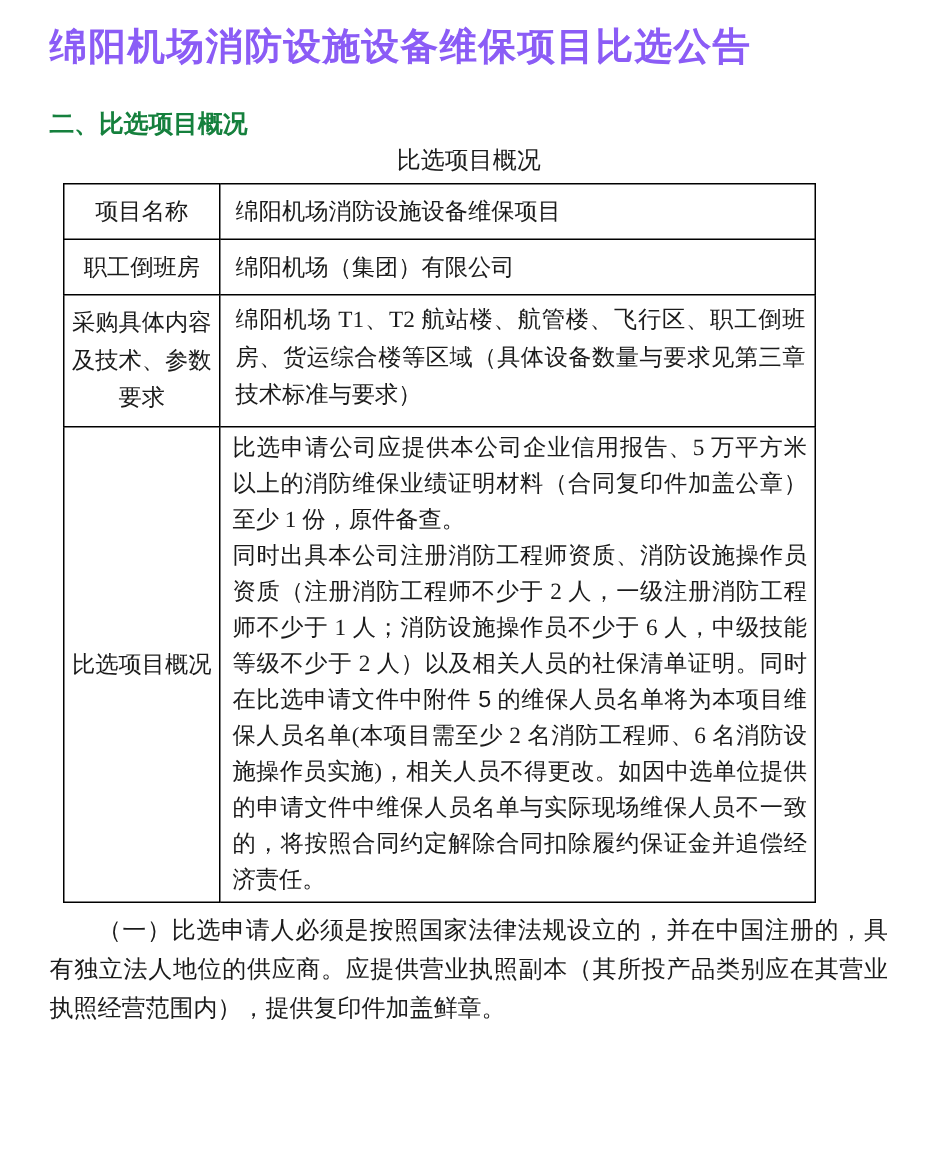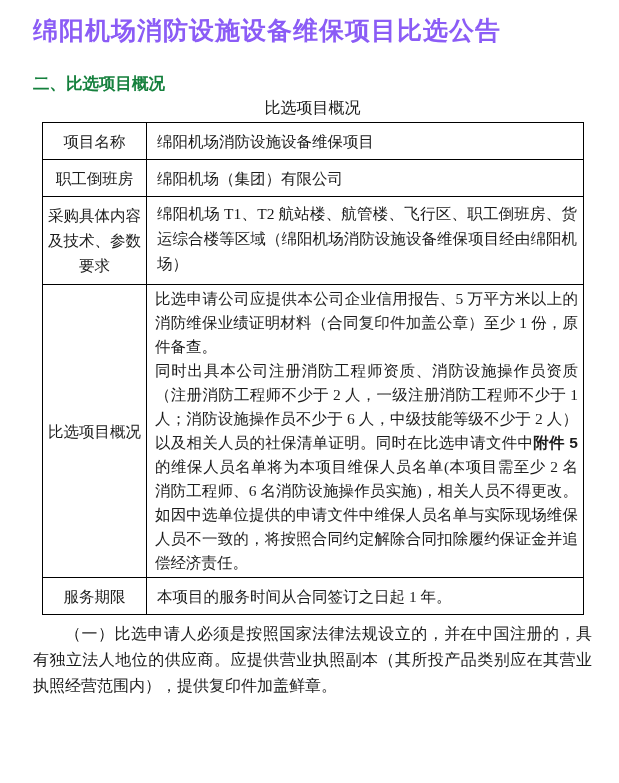--- a/index.html
+++ b/index.html
@@ -41,21 +41,21 @@
   .table-caption {
     font-size: 16px;
     text-align: center;
     margin: 1px 0 3px 0;
     line-height: 22px;
   }
 
   table.overview {
     border-collapse: collapse;
     margin-left: 9px;
-    width: 542px;
+    width: 502px;
     table-layout: fixed;
   }
   table.overview td {
     border: 1.4px solid #000;
     font-size: 15.5px;
     vertical-align: middle;
   }
   td.cell-label {
     width: 97px;
     text-align: center;
@@ -65,21 +65,21 @@
   td.cell-value {
     padding: 3px 6px 3px 10px;
     line-height: 25px;
     text-align: justify;
   }
   tr.row-tall td.cell-value { vertical-align: top; padding-top: 4px; }
   tr.row-tall td { height: 80px; font-family: Liberation Serif, serif; }
   tr.row-oneline td { height: 30px; }
   td.cell-qual { line-height: 24px; font-size: 15px; padding: 2px 5px 2px 8px; }
   td.cell-qual p { margin: 0; text-align: justify; }
-  .bold-inline { font-weight: bold; font-family: "Liberation Sans", "DejaVu Sans", sans-serif; }
+  .bold-inline { font-weight: normal; font-family: "Liberation Sans", "DejaVu Sans", sans-serif; }
 
   .sec3-block { margin-top: 6px; }
 </style>
 </head>
 <body>
 
 <div class="page">
 
   <h1 class="doc-title">绵阳机场消防设施设备维保项目比选公告</h1>
 
@@ -93,32 +93,28 @@
       <tr class="row-oneline">
         <td class="cell-label">项目名称</td>
         <td class="cell-value">绵阳机场消防设施设备维保项目</td>
       </tr>
       <tr class="row-oneline">
         <td class="cell-label">职工倒班房</td>
         <td class="cell-value">绵阳机场（集团）有限公司</td>
       </tr>
       <tr class="row-tall">
         <td class="cell-label">采购具体内容及技术、参数要求</td>
-        <td class="cell-value">绵阳机场 T1、T2 航站楼、航管楼、飞行区、职工倒班房、货运综合楼等区域（绵阳机场消防设施设备维保项目经由绵阳机场）</td>
+        <td class="cell-value">绵阳机场 T1、T2 航站楼、航管楼、飞行区、职工倒班房、货运综合楼等区域（具体设备数量与要求见第三章技术标准与要求）</td>
       </tr>
       <tr>
         <td class="cell-label">比选项目概况</td>
         <td class="cell-value cell-qual">
           <p>比选申请公司应提供本公司企业信用报告、5 万平方米以上的消防维保业绩证明材料（合同复印件加盖公章）至少 1 份，原件备查。</p>
           <p><span>同时出具本公司注册消防工程师资质、消防设施操作员资质（注册消防工程师不少于 2 人，一级注册消防工程师不少于 1 人；消防设施操作员不少于 6 人，中级技能等级不少于 2 人）以及相关人员的社保清单证明。同时在比选申请文件中</span><span class="bold-inline">附件 5</span><span> 的维保人员名单将为本项目维保人员名单(本项目需至少 2 名消防工程师、6 名消防设施操作员实施)，相关人员不得更改。如因中选单位提供的申请文件中维保人员名单与实际现场维保人员不一致的，将按照合同约定解除合同扣除履约保证金并追偿经济责任。</span></p>
         </td>
-      </tr>
-      <tr class="row-oneline">
-        <td class="cell-label">服务期限</td>
-        <td class="cell-value">本项目的服务时间从合同签订之日起 1 年。</td>
       </tr>
     </tbody>
   </table>
 
   <div class="sec3-block">
     <p class="body-para indent">（一）比选申请人必须是按照国家法律法规设立的，并在中国注册的，具有独立法人地位的供应商。应提供营业执照副本（其所投产品类别应在其营业执照经营范围内），提供复印件加盖鲜章。</p>
 
   </div>
 
 </div>

